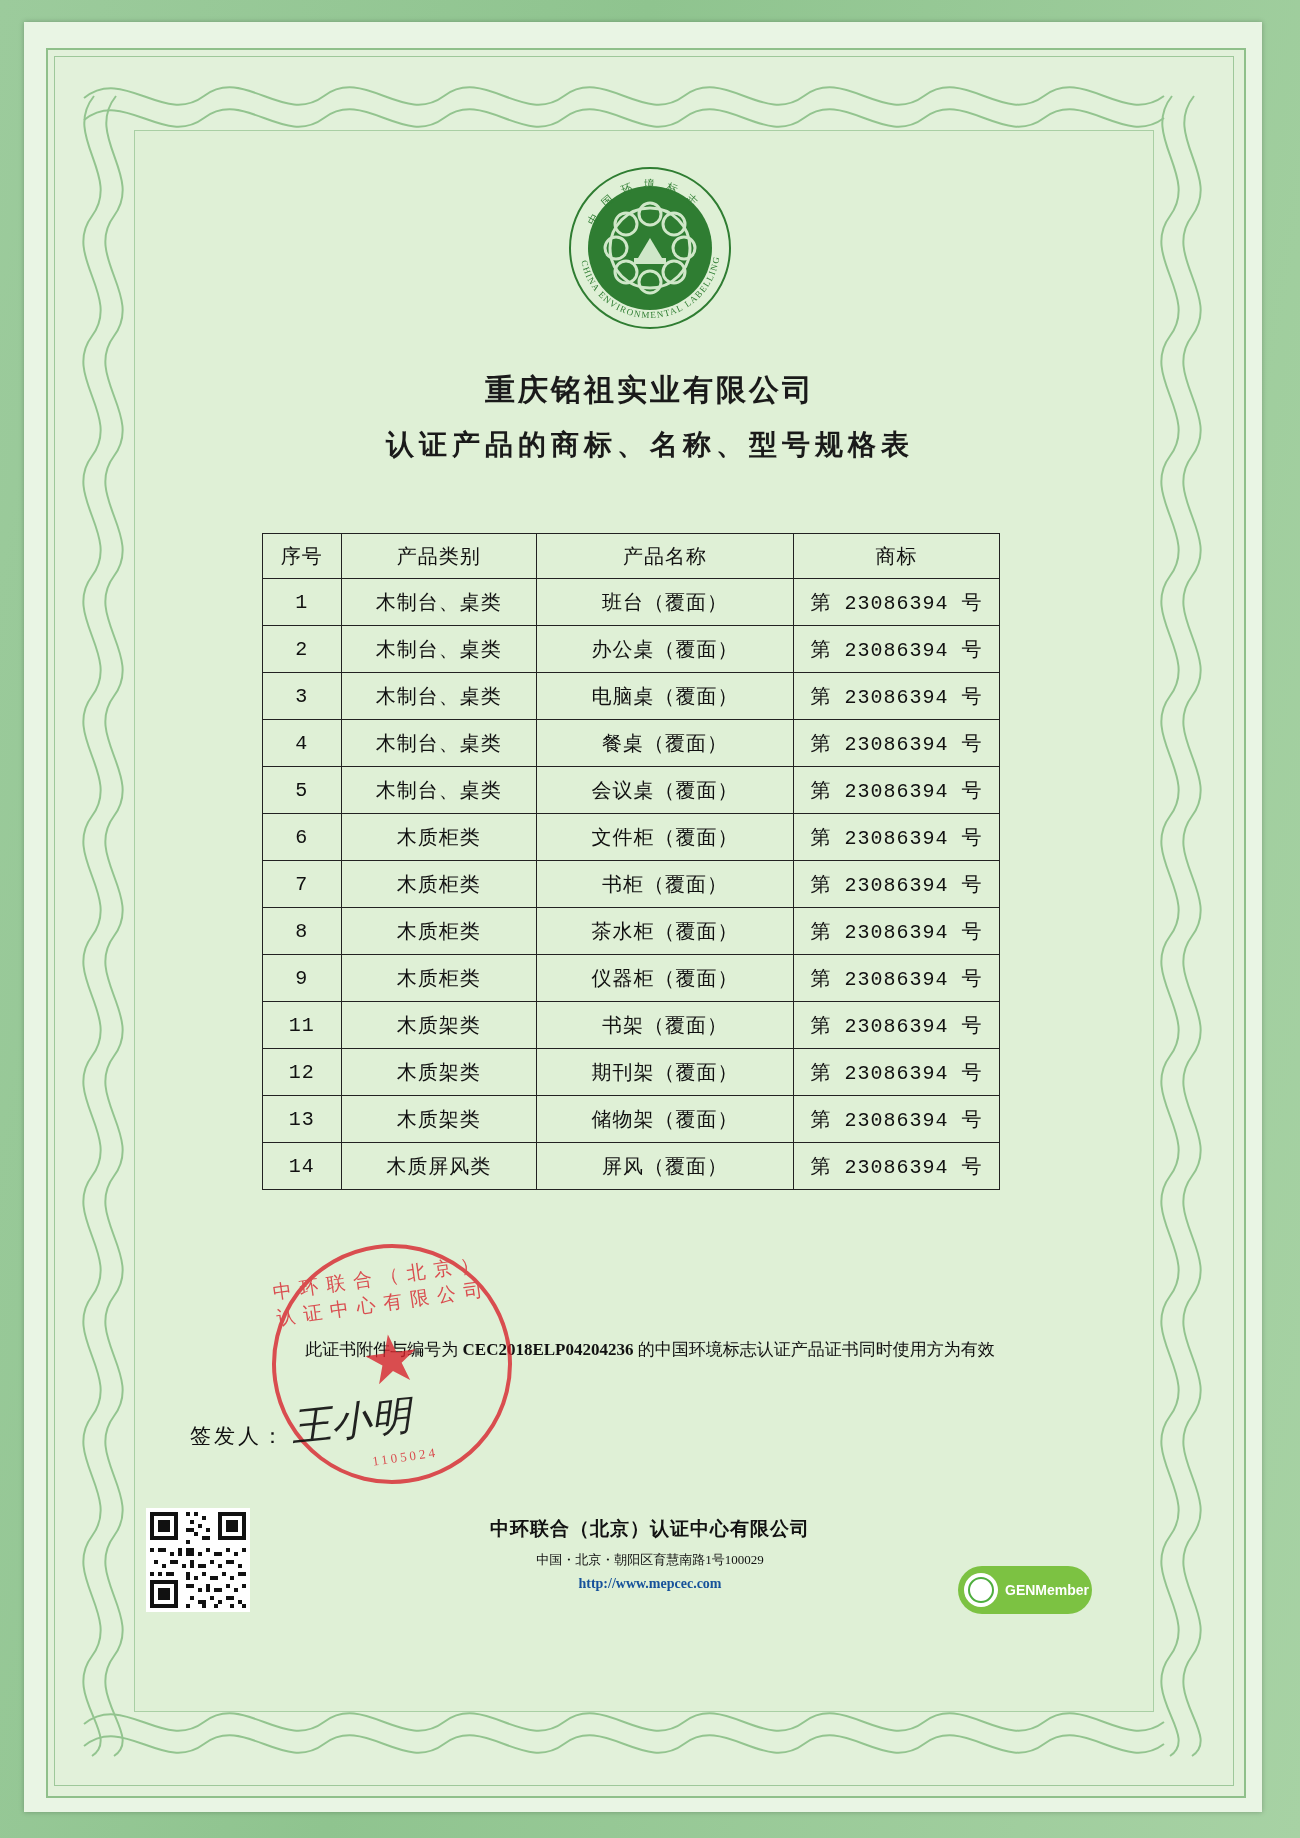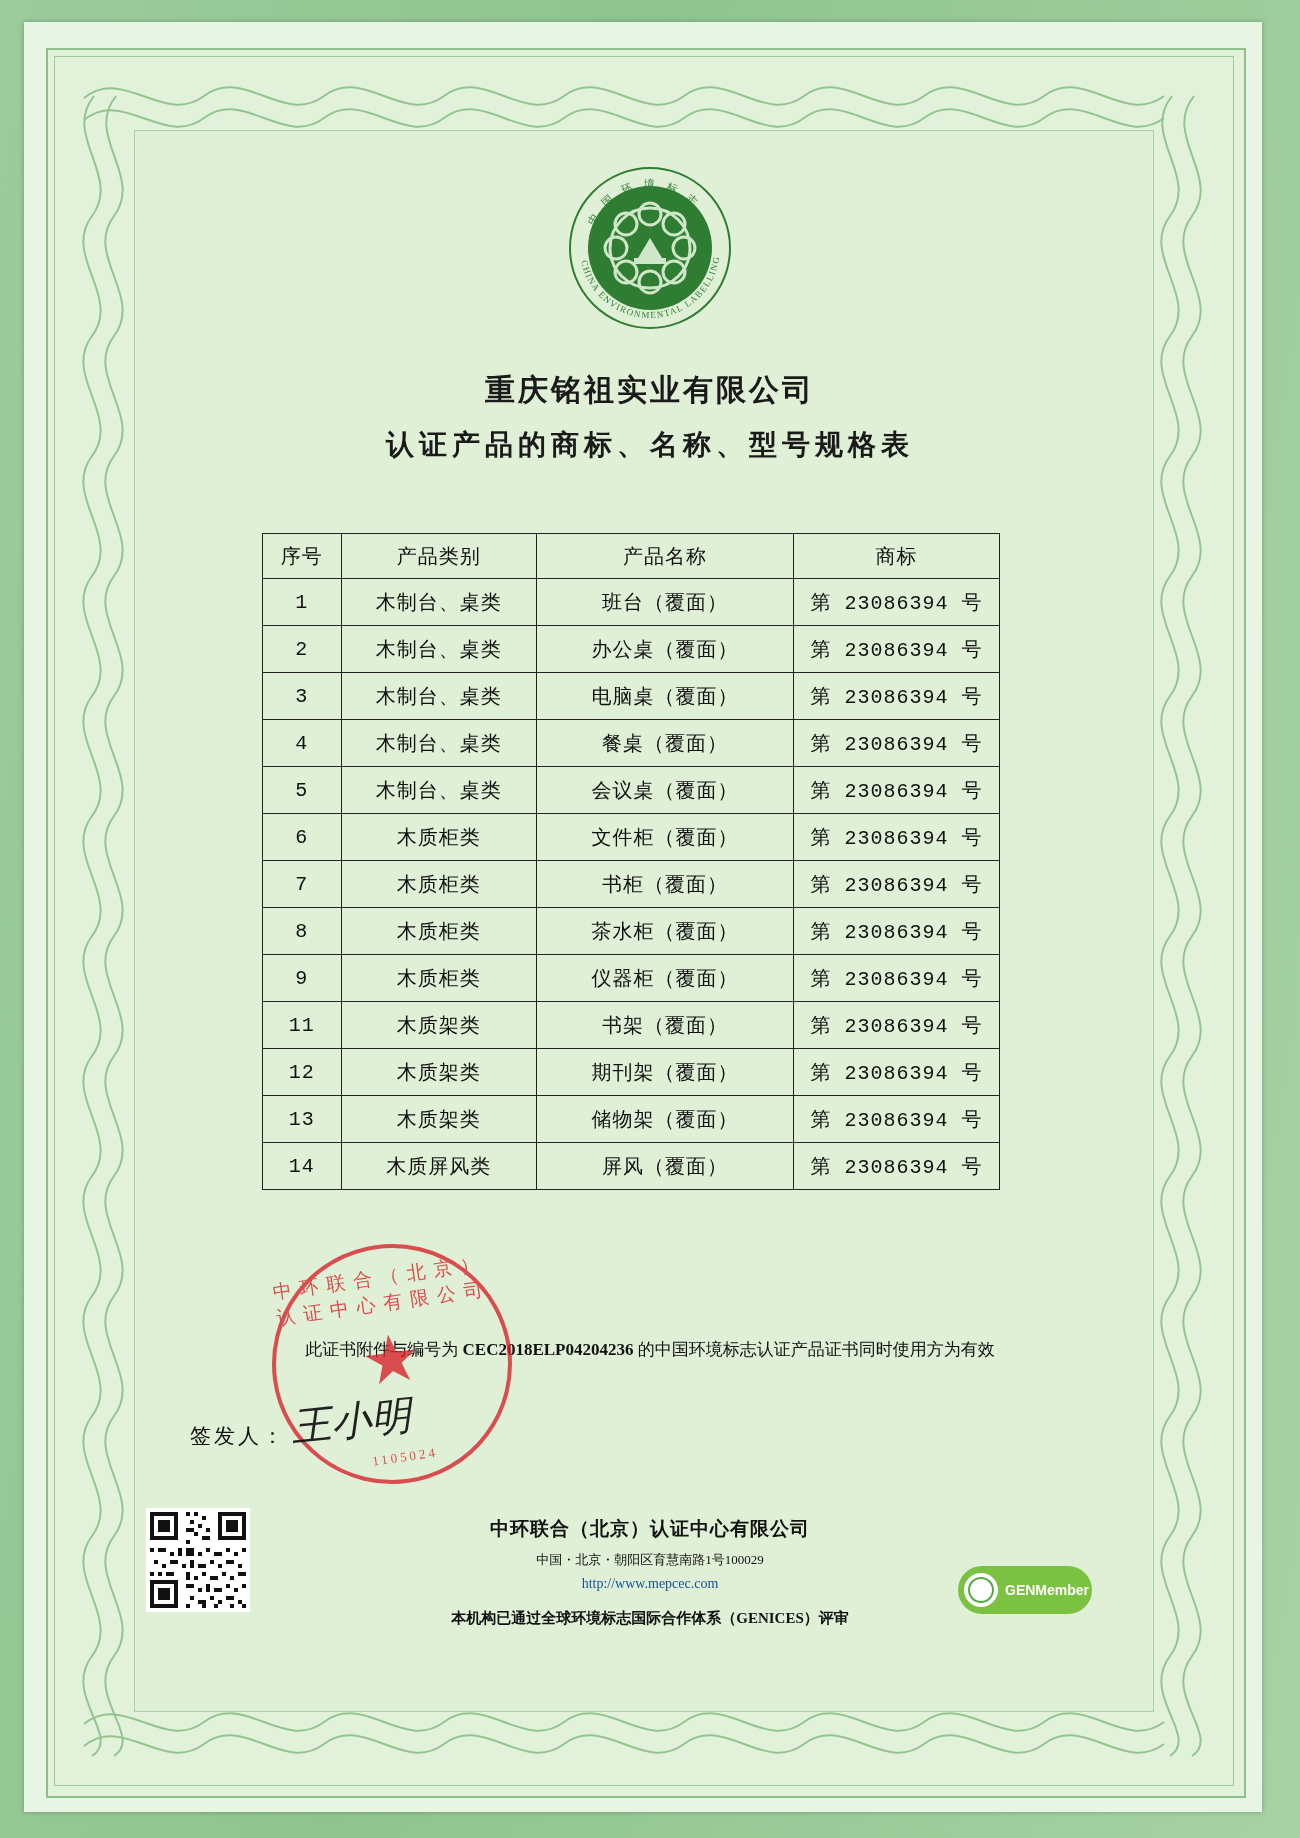--- a/index.html
+++ b/index.html
@@ -205,21 +205,21 @@
   .footer {
     position: absolute;
     top: 1516px;
     left: 0; right: 0;
     text-align: center;
     font-family: "Liberation Serif", serif;
     color: #111;
   }
   .footer .f1 { font-size: 19px; font-weight: bold; letter-spacing: 1px; margin-bottom: 9px;}
   .footer .f2 { font-size: 13px; margin-bottom: 7px; }
-  .footer .f3 { font-size: 14px; margin-bottom: 17px; color:#15519a;}
+  .footer .f3 { font-size: 14px; margin-bottom: 25px; color:#15519a;font-weight:bold;}
   .footer .f4 { font-size: 15px; font-weight: bold; }
 
   
   .cec {
     position: absolute;
     left: 966px;
     top: 1432px;
     width: 116px;
     height: 116px;
   }
@@ -494,21 +494,20 @@
           <rect x="21" y="24" width="1" height="1"></rect>
           <rect x="24" y="24" width="1" height="1"></rect>
       </g>
     </svg>
   </div>
 
   <div class="footer">
     <div class="f1">中环联合（北京）认证中心有限公司</div>
     <div class="f2">中国・北京・朝阳区育慧南路1号100029</div>
     <div class="f3">http://www.mepcec.com</div>
-    <div class="f4">本机构已通过全球环境标志国际合作体系（GENICES）评审</div>
   </div>
 
 
   <div class="gen">
     <span class="gen-badge">
         <i></i>
       </span>
     <span class="gen-txt">
       <span>GEN</span>
       <span>Member</span>

